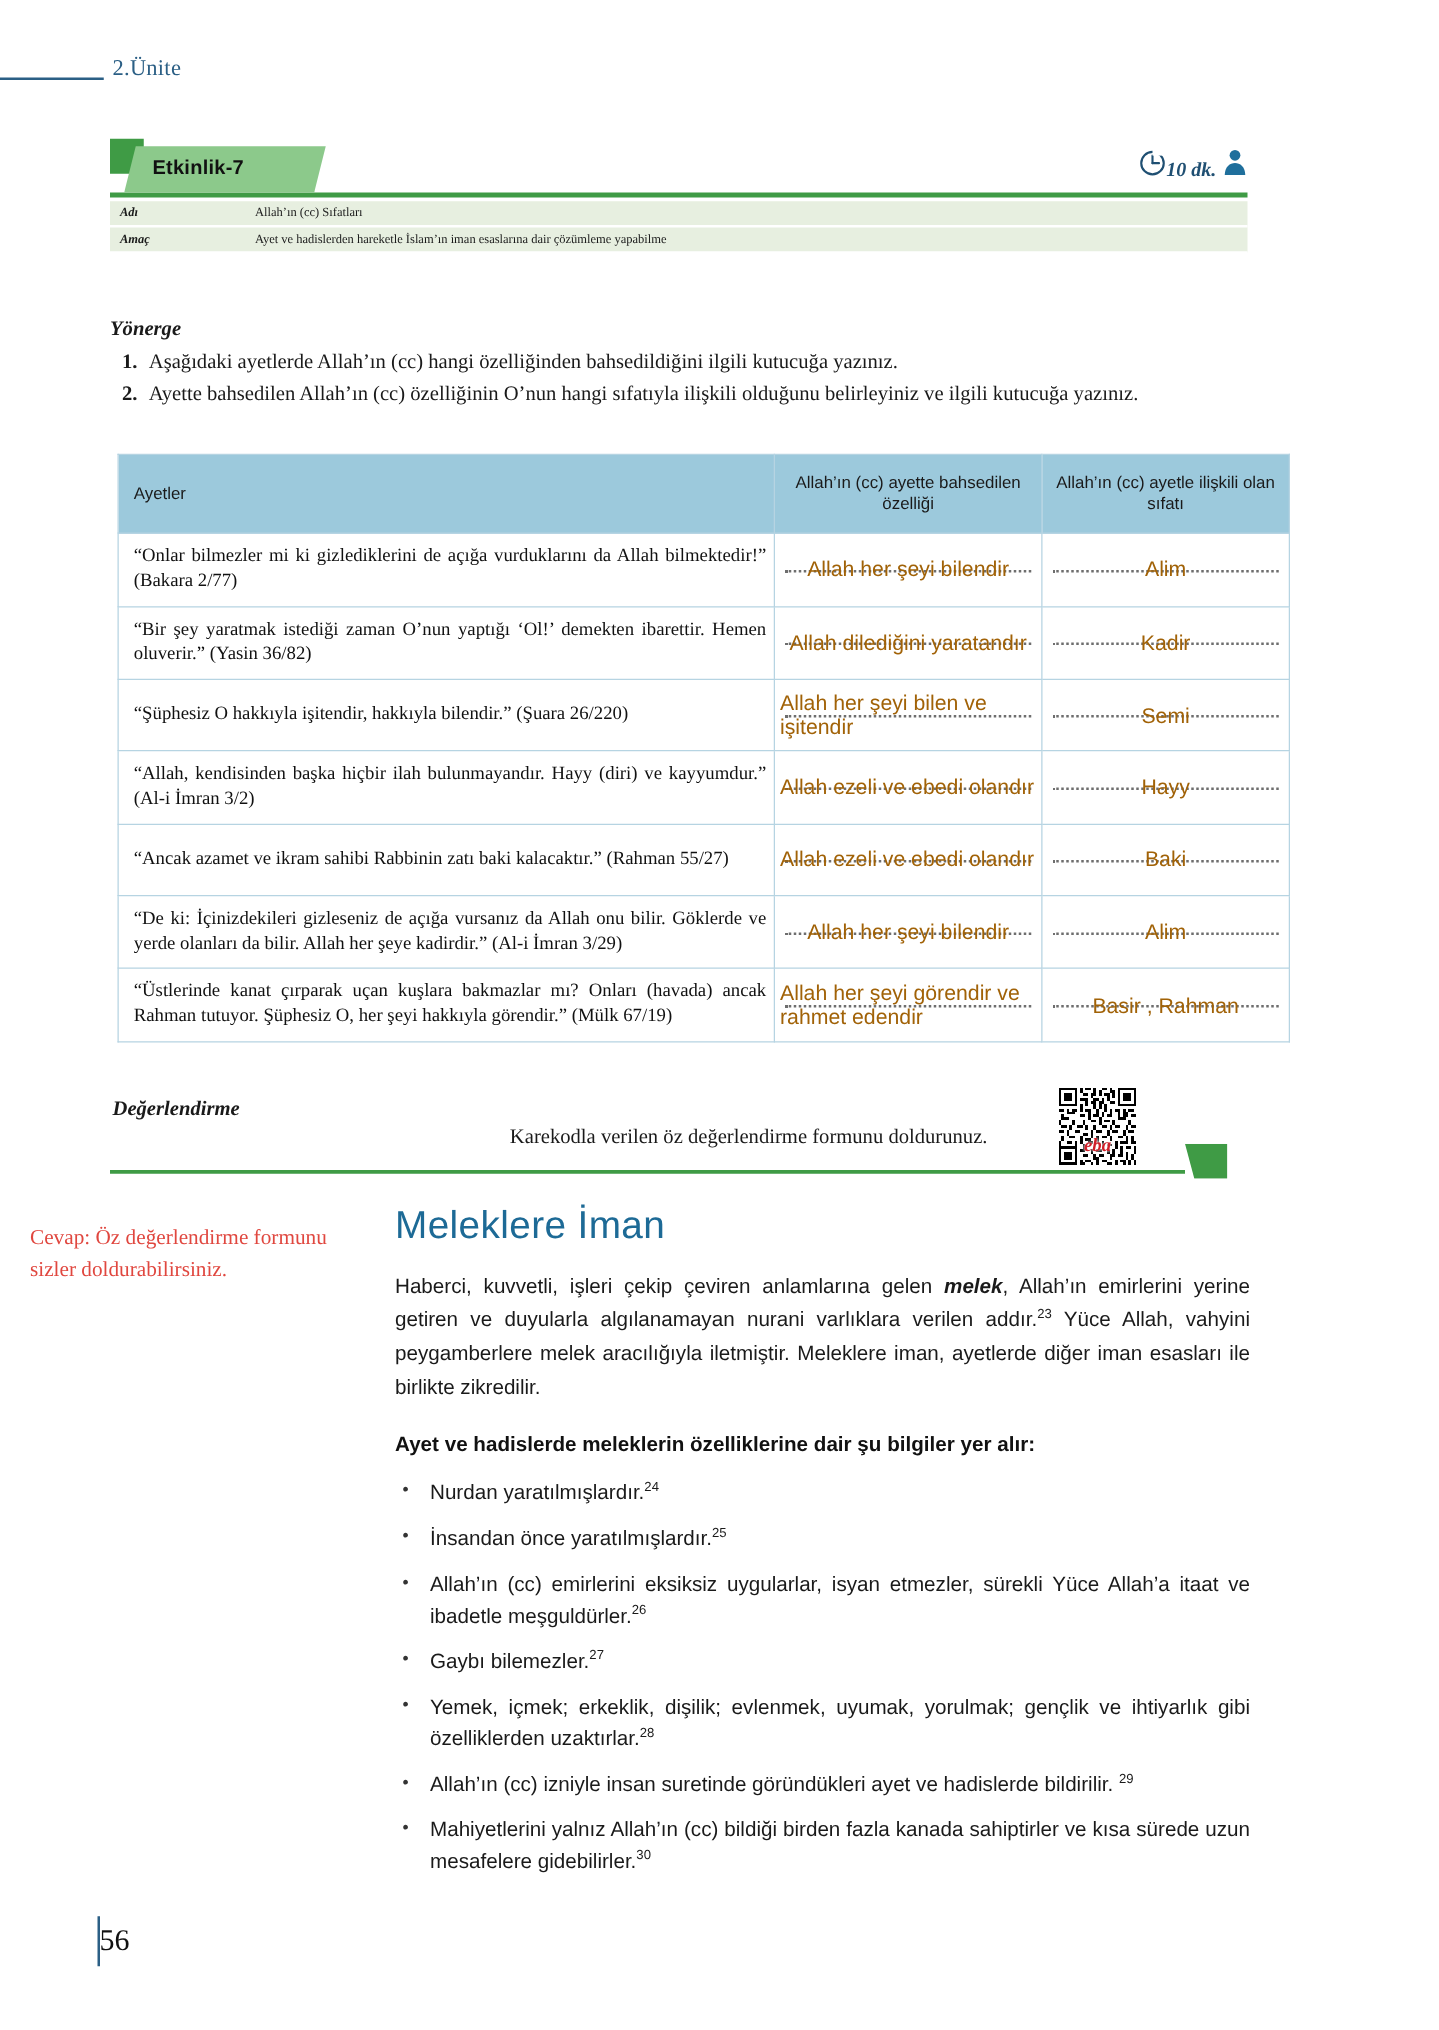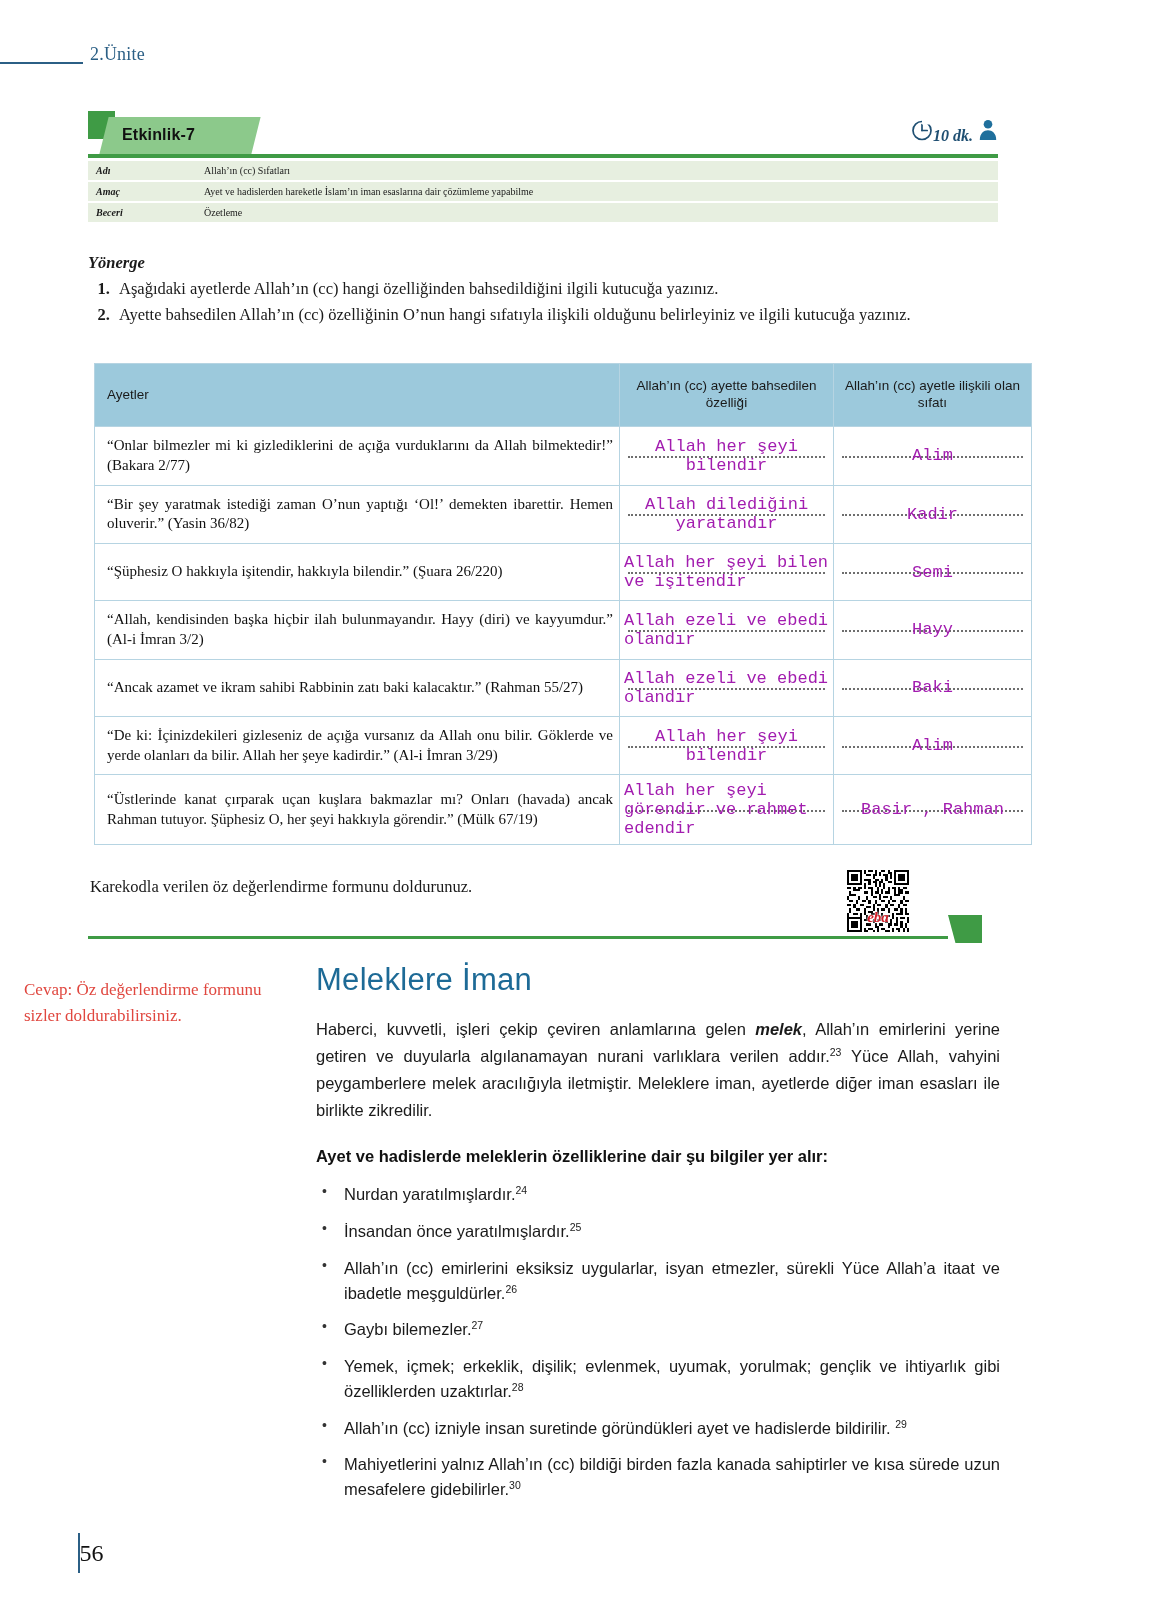--- a/index.html
+++ b/index.html
@@ -206,44 +206,44 @@
     position: absolute;
     left: 8px;
     right: 8px;
     top: 50%;
     border-bottom: 2px dotted #6e6e6e;
     z-index: 0;
   }
   .ans .hand {
     position: relative;
     z-index: 1;
-    font-family: Liberation Mono, monospace;
+    font-family: Liberation Sans, sans-serif;
     font-size: 17px;
-    color: #a21caf;
+    color: #a16207;
     line-height: 1.12;
     text-align: center;
     white-space: pre-line;
   }
   .ans.left .hand { text-align: left; width: 100%; }
 
   
   #degerlendirme {
     position: absolute;
     left: 90px;
     top: 877px;
     width: 700px;
     font-family: "Liberation Serif", serif;
   }
   #degerlendirme .t {
     font-style: italic;
     font-weight: bold;
     font-size: 16.5px;
     margin-bottom: 2px;
   }
-  #degerlendirme .d { font-size: 16.5px; }
+  #degerlendirme .d { font-size: 16.5px; text-align: right; }
 
   
   #qr {
     position: absolute;
     left: 847px;
     top: 870px;
     width: 62px;
     height: 62px;
   }
   #qr .eba {
@@ -404,24 +404,20 @@
   <table class="info">
     <tbody>
       <tr>
         <td class="k">Adı</td>
         <td class="v">Allah’ın (cc) Sıfatları</td>
       </tr>
       <tr>
         <td class="k">Amaç</td>
         <td class="v">Ayet ve hadislerden hareketle İslam’ın iman esaslarına dair çözümleme yapabilme</td>
       </tr>
-      <tr>
-        <td class="k">Beceri</td>
-        <td class="v">Özetleme</td>
-      </tr>
     </tbody>
   </table>
 </div>
 
 <div id="yonerge">
   <div class="head">Yönerge</div>
   <ol>
     <li>Aşağıdaki ayetlerde Allah’ın (cc) hangi özelliğinden bahsedildiğini ilgili kutucuğa yazınız.</li>
     <li>Ayette bahsedilen Allah’ın (cc) özelliğinin O’nun hangi sıfatıyla ilişkili olduğunu belirleyiniz ve ilgili kutucuğa yazınız.</li>
   </ol>
@@ -538,20 +534,21 @@
         <div class="ans">
             <span class="dots"></span>
             <span class="hand">Basir , Rahman</span>
           </div>
       </td>
     </tr>
   </tbody>
 </table>
 
 <div id="degerlendirme">
+  <div class="t">Değerlendirme</div>
   <div class="d">Karekodla verilen öz değerlendirme formunu doldurunuz.</div>
 </div>
 
 <div id="qr">
   <svg width="62" height="62" viewBox="0 0 29 29" shape-rendering="crispEdges" style="position:absolute;left:0;top:0">
     <rect width="29" height="29" fill="#ffffff"></rect>
     <g fill="#000000">
       <rect x="0" y="0" width="7" height="1"></rect>
         <rect x="0" y="6" width="7" height="1"></rect>
       <rect x="0" y="0" width="1" height="7"></rect>

